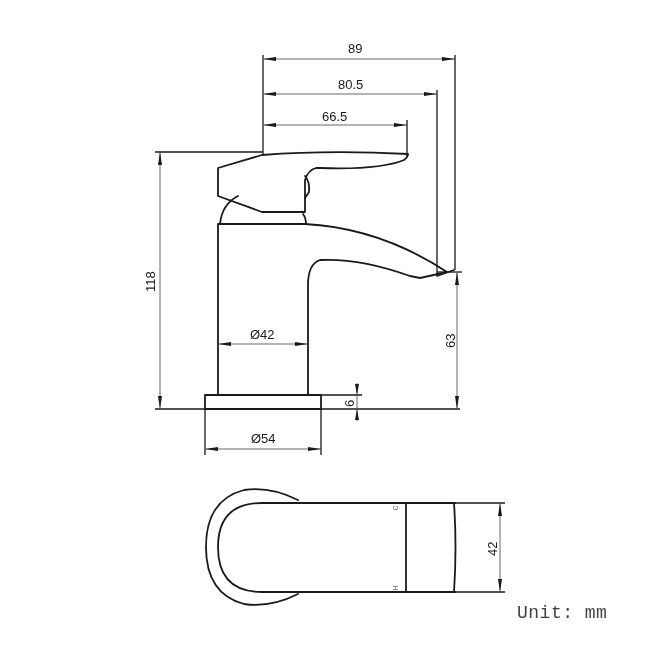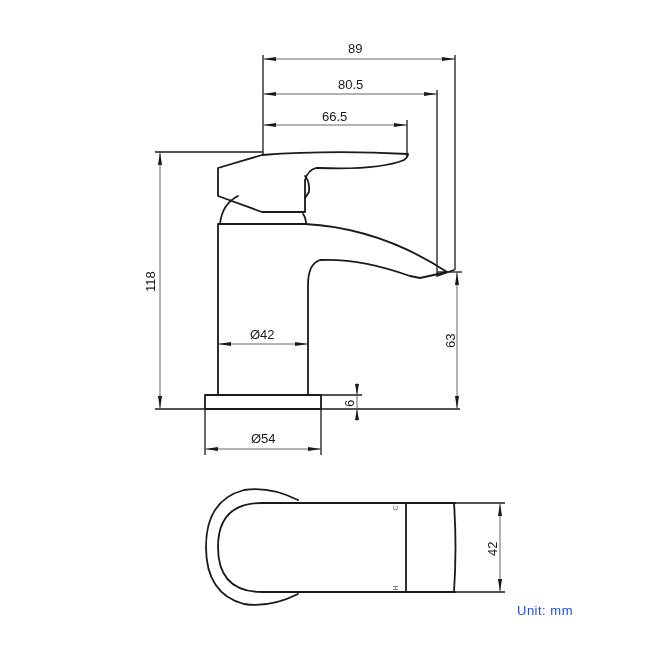--- a/index.html
+++ b/index.html
@@ -4,21 +4,21 @@
   <style>
     html, body { margin: 0; padding: 0; background: #ffffff; }
     body { width: 650px; height: 650px; overflow: hidden; position: relative; font-family: "Liberation Sans", sans-serif; }
     svg { position: absolute; left: 0; top: 0; }
     .outline { fill: none; stroke: #1a1a1a; stroke-width: 1.8; stroke-linejoin: round; stroke-linecap: round; }
     .dim { fill: none; stroke: #555555; stroke-width: 0.9; }
     .ext { fill: none; stroke: #1a1a1a; stroke-width: 1.3; }
     .arrow { fill: #1a1a1a; stroke: none; }
     .dimtext { font-family: "Liberation Sans", sans-serif; font-size: 13px; fill: #1a1a1a; }
     .tiny { font-family: "Liberation Sans", sans-serif; font-size: 7px; fill: #666666; }
-    .unit { position: absolute; left: 517px; top: 603px; font-size: 13px; color: #1d4ed8; letter-spacing: 0.5px; }
+    .unit { position: absolute; left: 517px; top: 603px; font-size: 18px; color: #404040; letter-spacing: 0.5px; font-family: Liberation Mono, monospace; }
   </style>
 </head>
 <body>
 
 <svg width="650" height="650" viewBox="0 0 650 650">
 
   <g>
 
     <rect class="outline" x="205" y="395" width="116" height="14"></rect>
 

